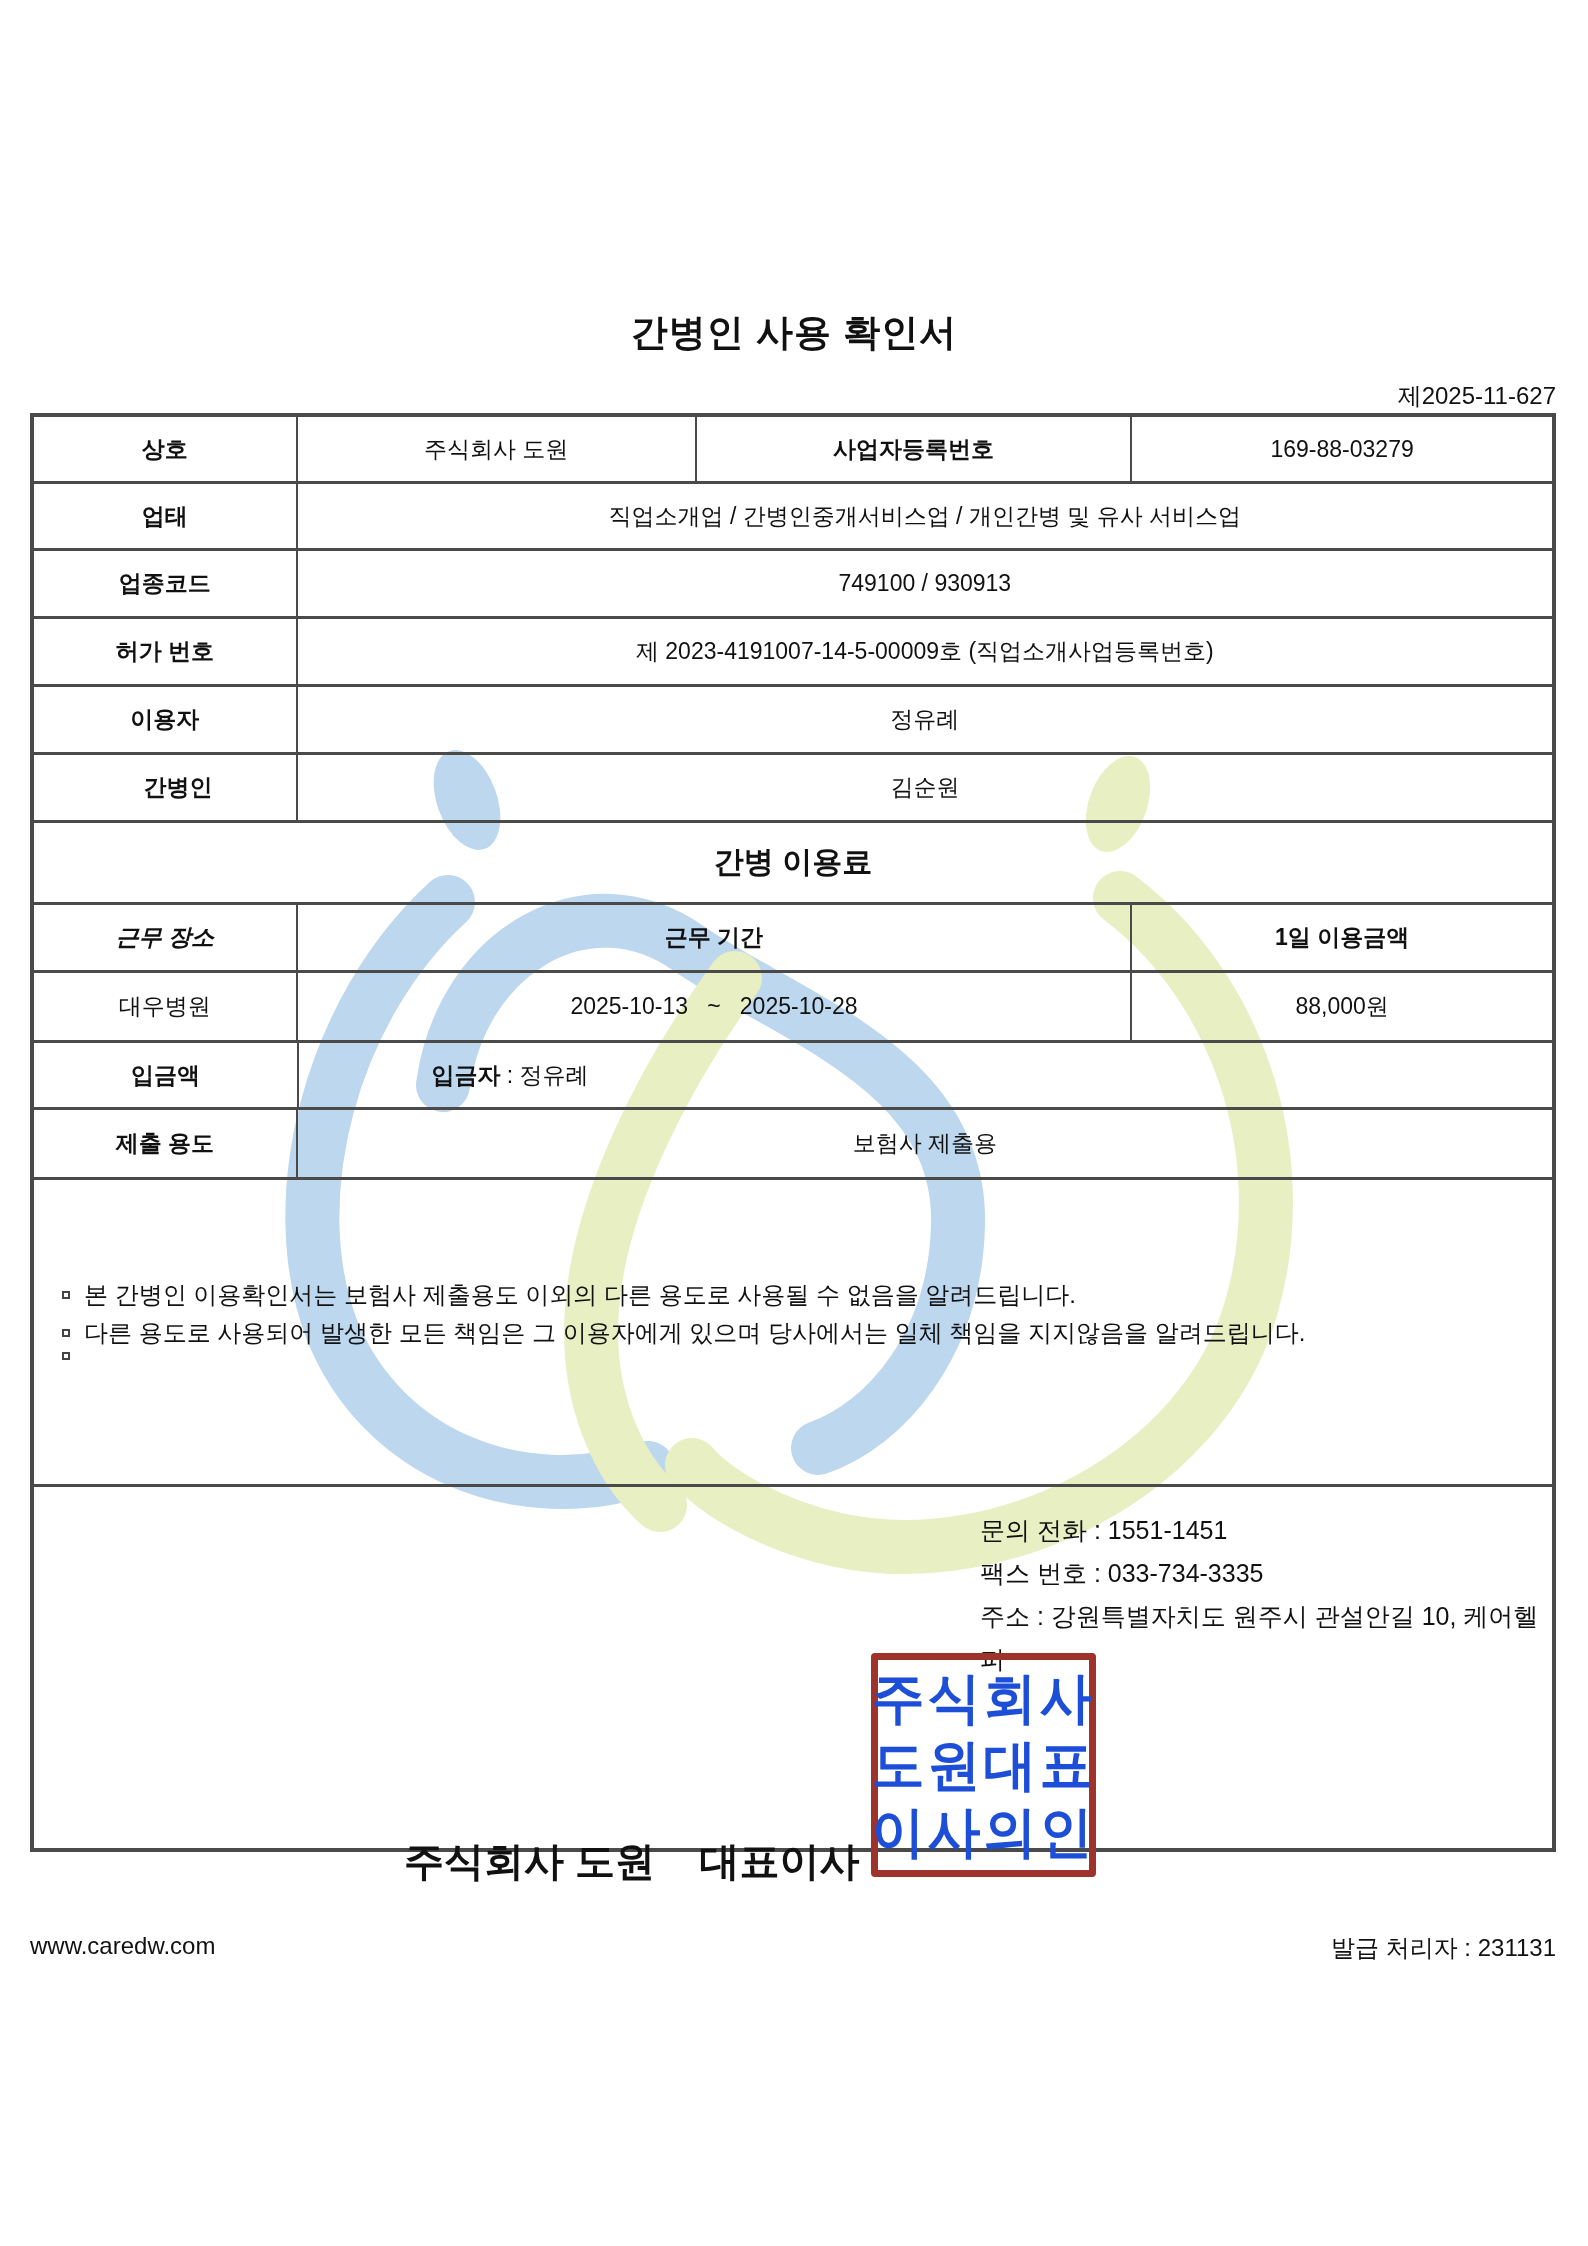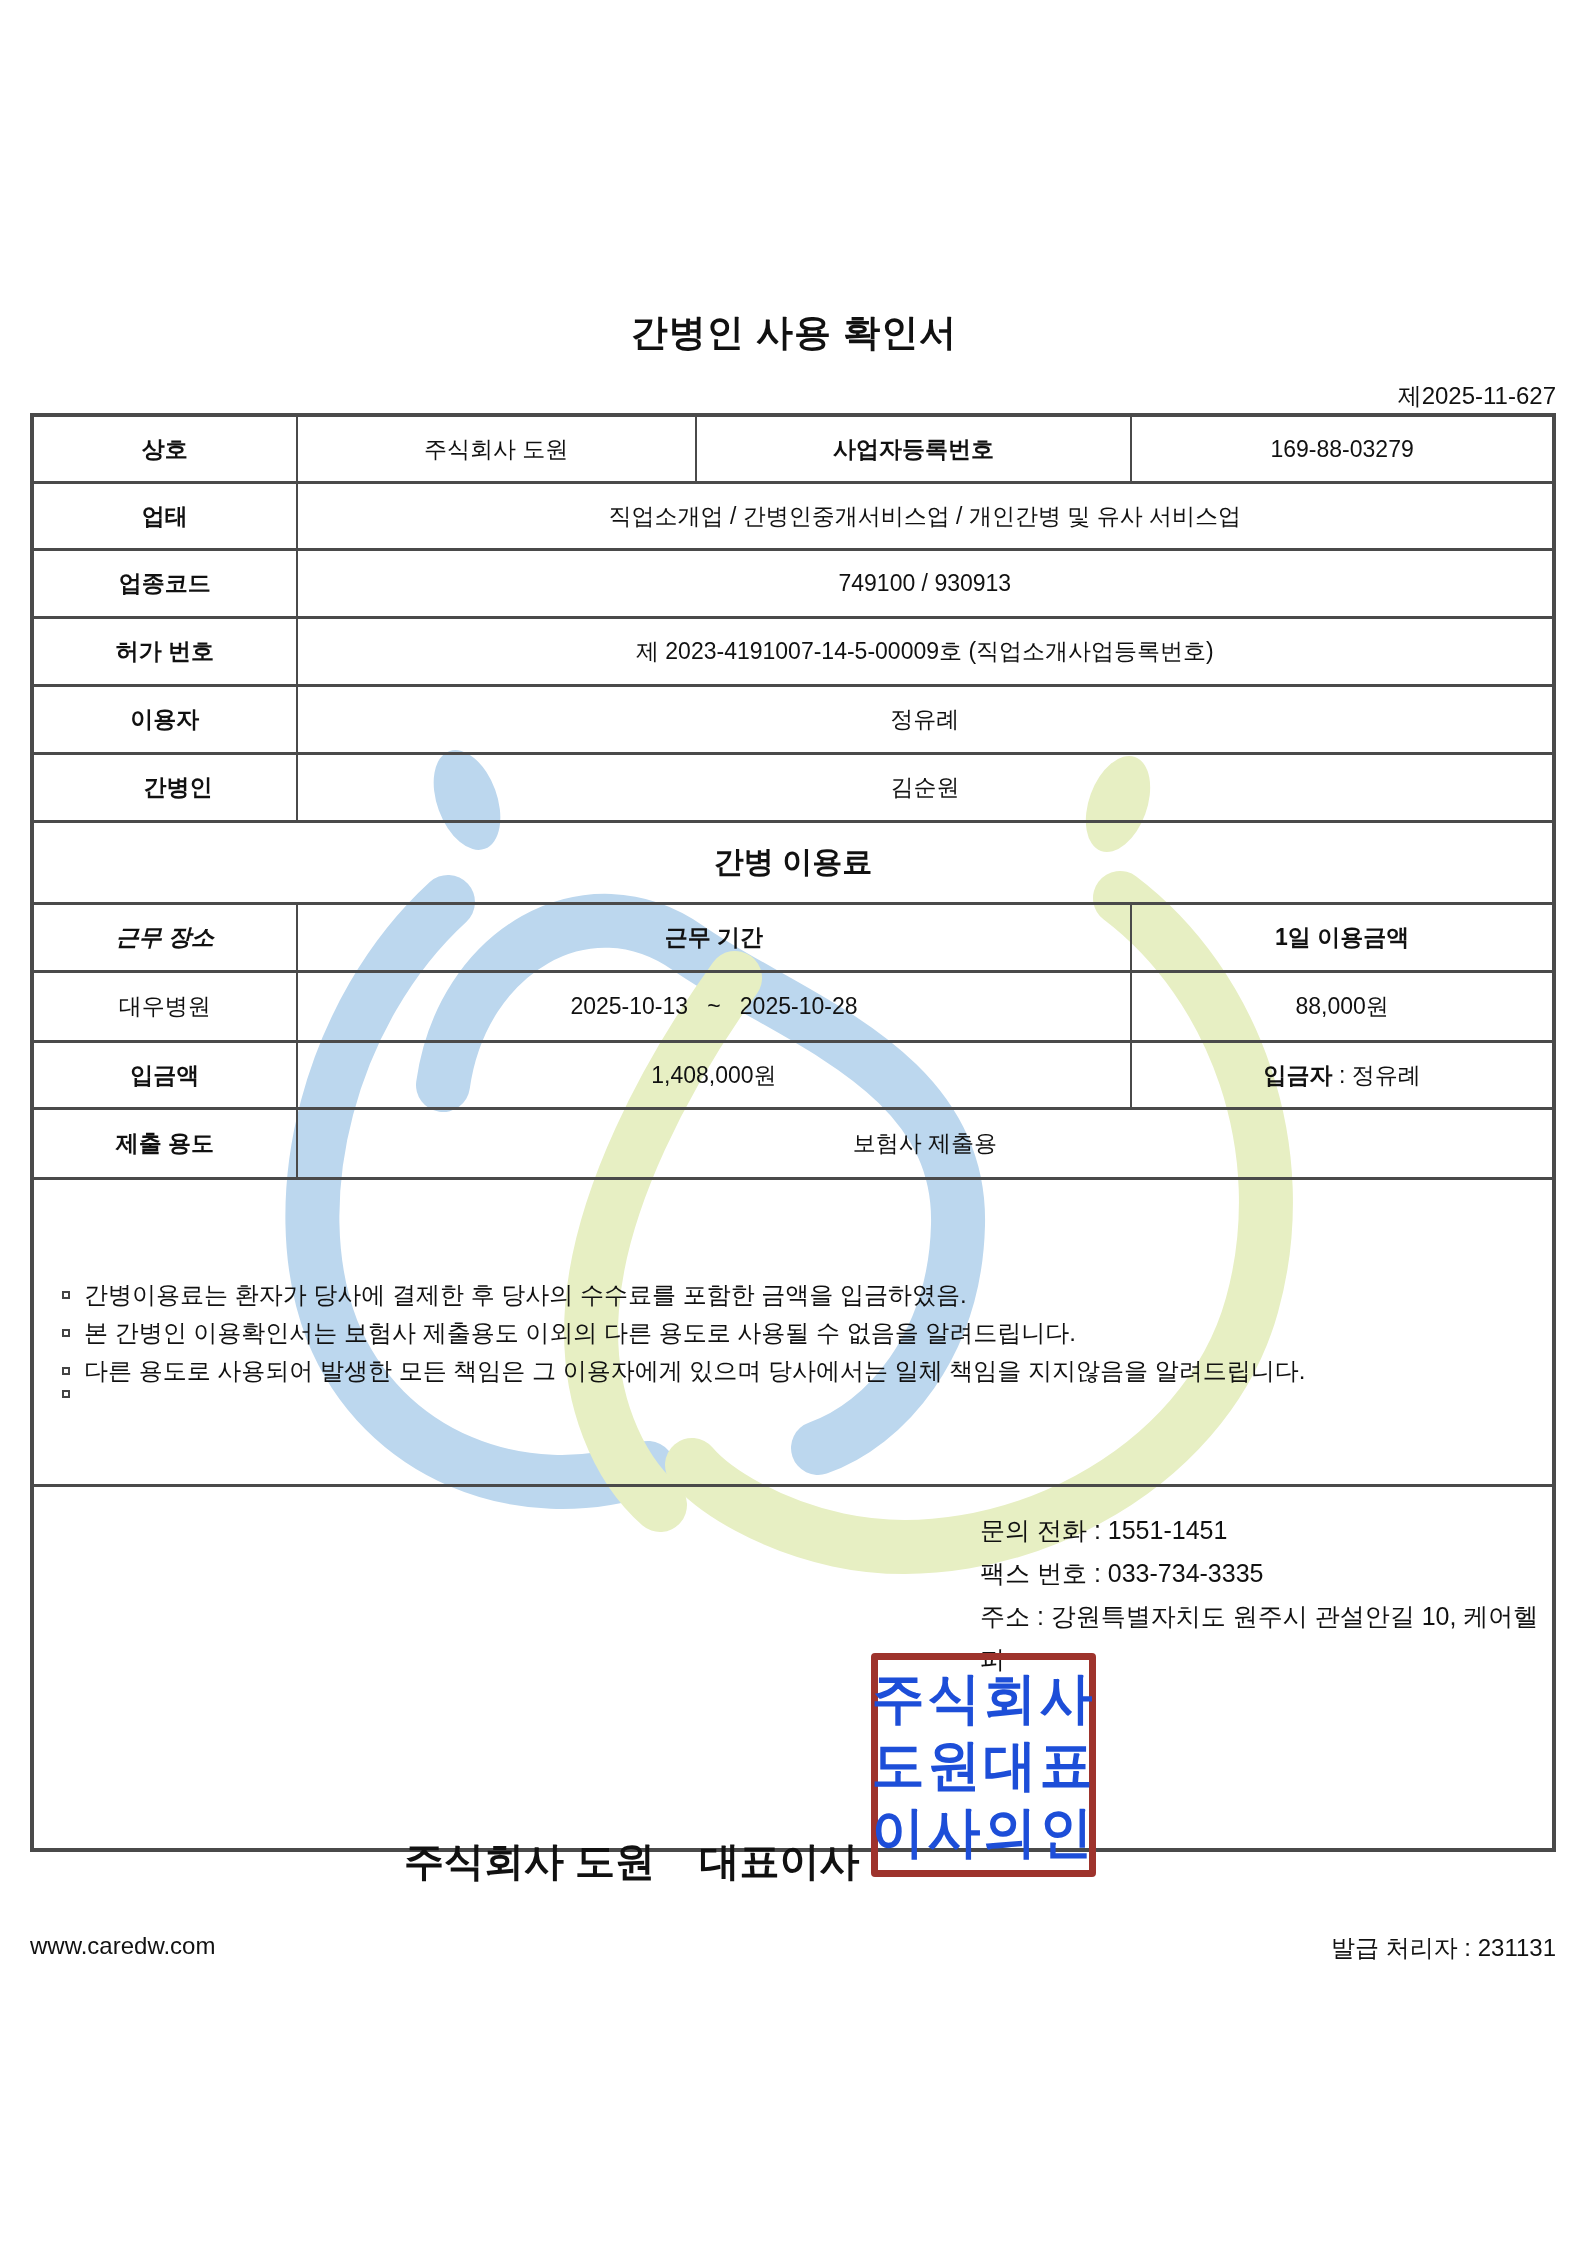--- a/index.html
+++ b/index.html
@@ -103,38 +103,33 @@
     </div>
 
     <div class="r" style="height:70px;">
       <div class="c cfirst" style="width:263px;">대우병원</div>
       <div class="c pre" style="width:839px;">2025-10-13   ~   2025-10-28</div>
       <div class="c" style="width:424px;">88,000원</div>
     </div>
 
     <div class="r" style="height:67px;">
       <div class="c cfirst lb" style="width:263px;">입금액</div>
-      <div class="c" style="width:839px;">1,408,000원</div>
       <div class="c" style="width:424px;">
         <span class="lb pre">입금자</span>
           <span class="pre"> : 정유례</span>
       </div>
     </div>
 
     <div class="r" style="height:70px;">
       <div class="c cfirst lb" style="width:263px;">제출 용도</div>
       <div class="c" style="width:1263px;">보험사 제출용</div>
     </div>
 
     <div class="r notesrow" style="height:307px;">
       <div class="notes">
-        <div class="note">
-          <span class="blt"></span>
-          <span>간병이용료는 환자가 당사에 결제한 후 당사의 수수료를 포함한 금액을 입금하였음.</span>
-        </div>
         <div class="note">
           <span class="blt"></span>
           <span>본 간병인 이용확인서는 보험사 제출용도 이외의 다른 용도로 사용될 수 없음을 알려드립니다.</span>
         </div>
         <div class="note">
           <span class="blt"></span>
           <span>다른 용도로 사용되어 발생한 모든 책임은 그 이용자에게 있으며 당사에서는 일체 책임을 지지않음을 알려드립니다.</span>
         </div>
         <div class="note">
           <span class="blt"></span>

